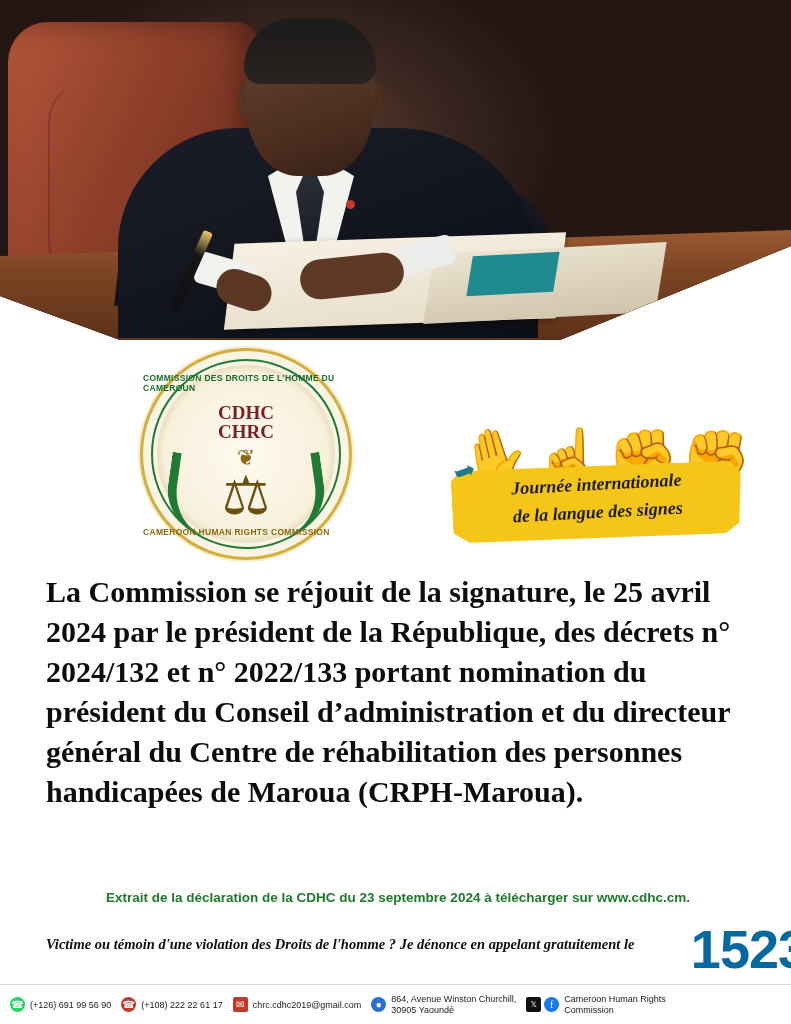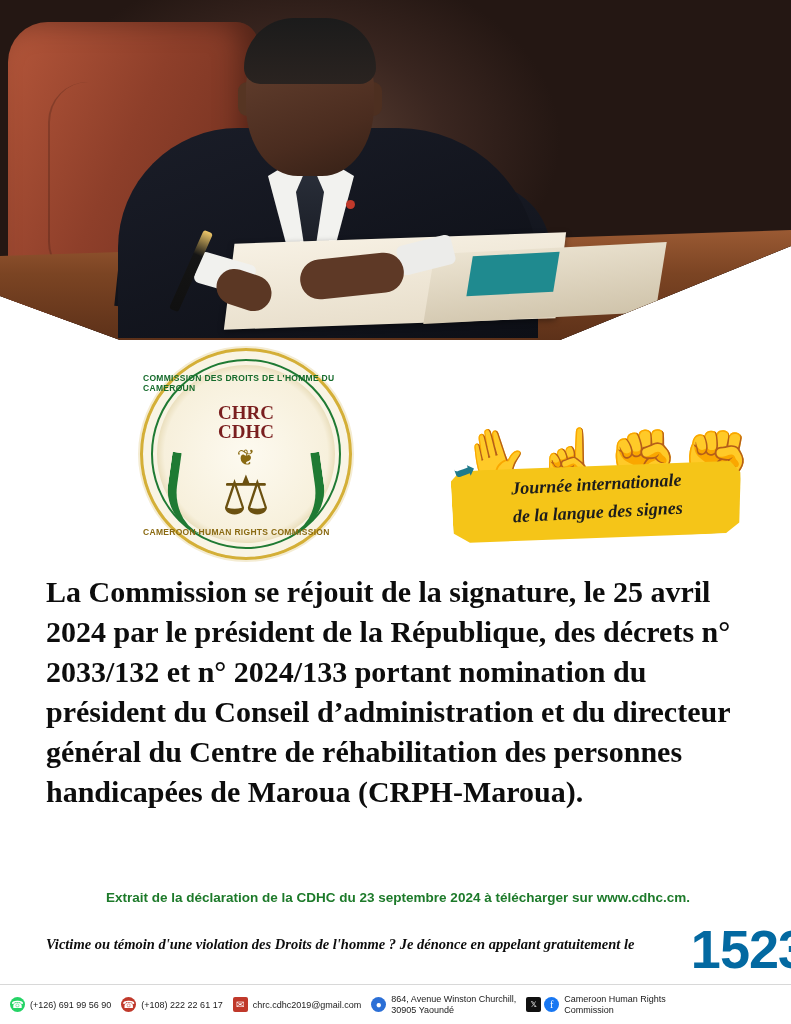--- a/index.html
+++ b/index.html
@@ -327,22 +327,22 @@
     <div class="pen"></div>
   </div>
 </div>
 
 <div class="logos">
 
   <div class="cdhc-logo">
     <div class="cdhc-ring"></div>
     <div class="cdhc-curve-top">COMMISSION DES DROITS DE L'HOMME DU CAMEROUN</div>
     <div class="cdhc-acronym">
+      <span>CDHC</span>
       <span>CHRC</span>
-      <span>CDHC</span>
     </div>
     <div class="leaf-l"></div>
     <div class="leaf-r"></div>
     <div class="scale-wrap">
       <div class="dove">❦</div>
       <div class="scales">⚖</div>
     </div>
     <div class="cdhc-curve-bottom">CAMEROON  HUMAN  RIGHTS  COMMISSION</div>
   </div>
 
@@ -356,21 +356,21 @@
     <div class="ribbon"></div>
     <div class="ribbon-hook">➥</div>
     <div class="ribbon-text">
       <div>Journée internationale</div>
       <div>de la langue des signes</div>
     </div>
   </div>
 
 </div>
 
-<div class="statement">La Commission se réjouit de la signature, le 25 avril 2024 par le président de la République, des décrets n° 2033/132 et n° 2024/133 portant nomination du président du Conseil d’administration et du directeur général du Centre de réhabilitation des personnes handicapées de Maroua (CRPH-Maroua).</div>
+<div class="statement">La Commission se réjouit de la signature, le 25 avril 2024 par le président de la République, des décrets n° 2024/132 et n° 2022/133 portant nomination du président du Conseil d’administration et du directeur général du Centre de réhabilitation des personnes handicapées de Maroua (CRPH-Maroua).</div>
 
 <div class="extract">Extrait de la déclaration de la CDHC du 23 septembre 2024 à télécharger sur www.cdhc.cm.</div>
 
 <div class="cta">
   <div class="cta-text">Victime ou témoin d'une violation des Droits de l'homme ? Je dénonce en appelant gratuitement le</div>
   <div class="cta-number">1523</div>
 </div>
 
 <div class="footer">
 

